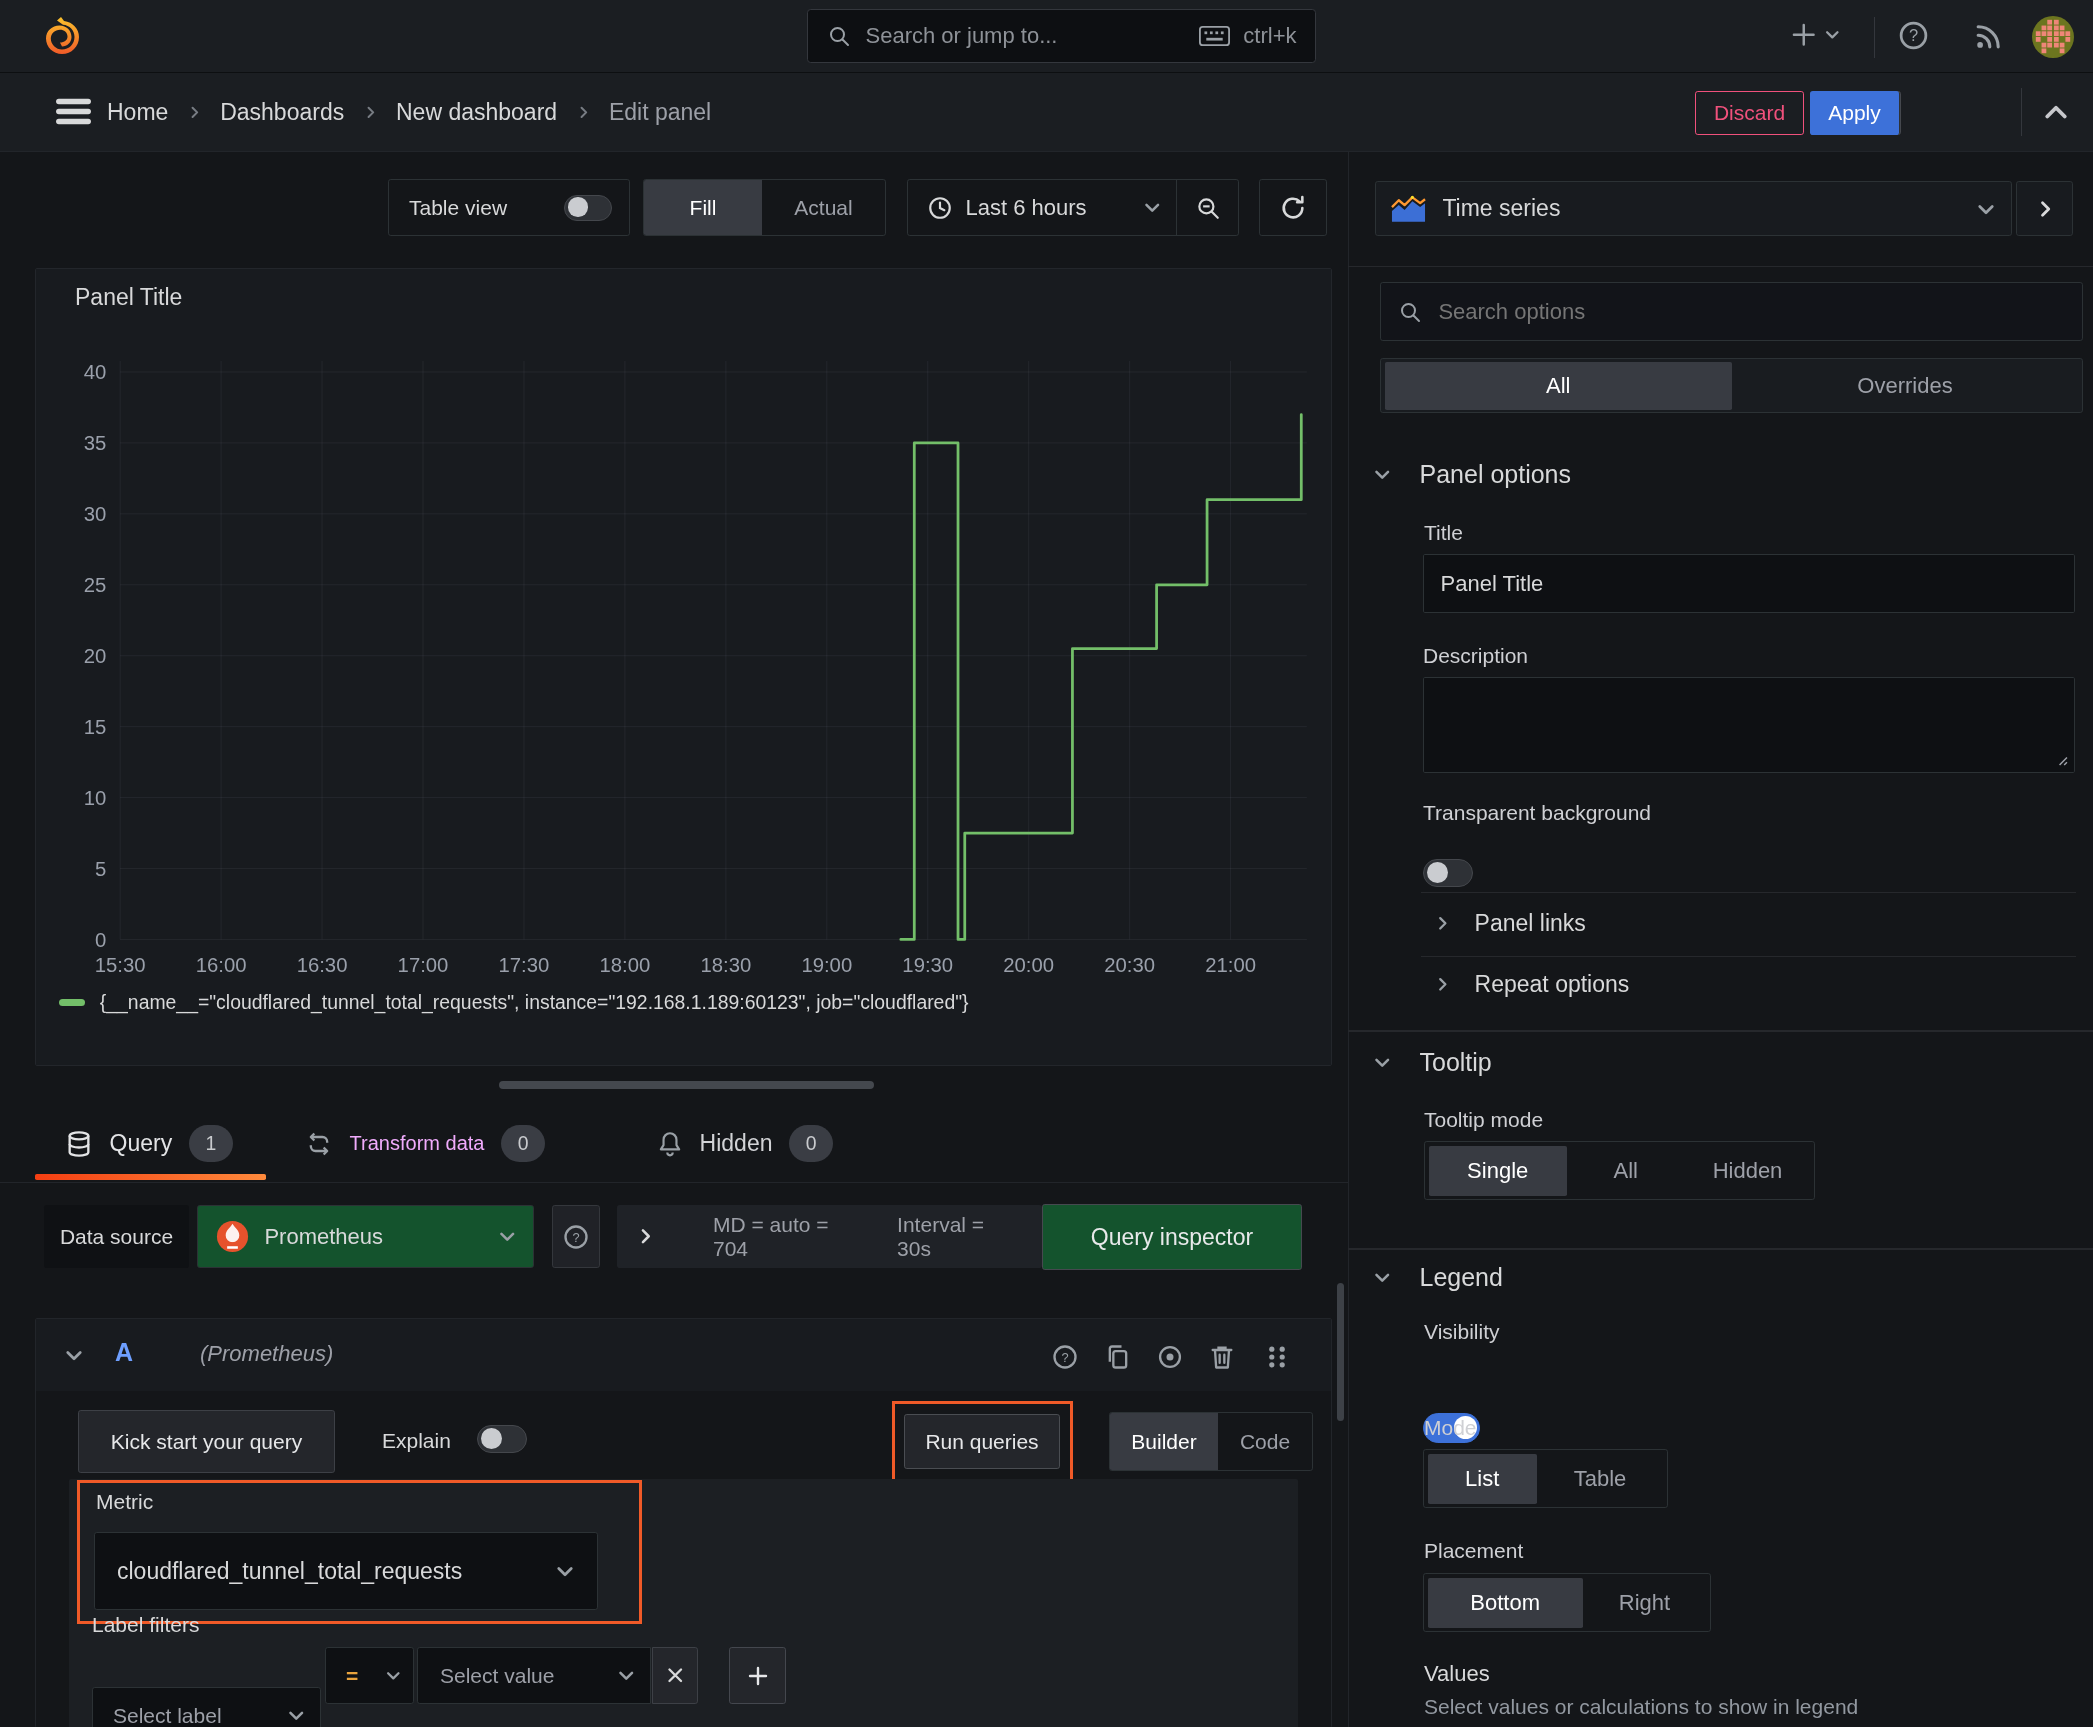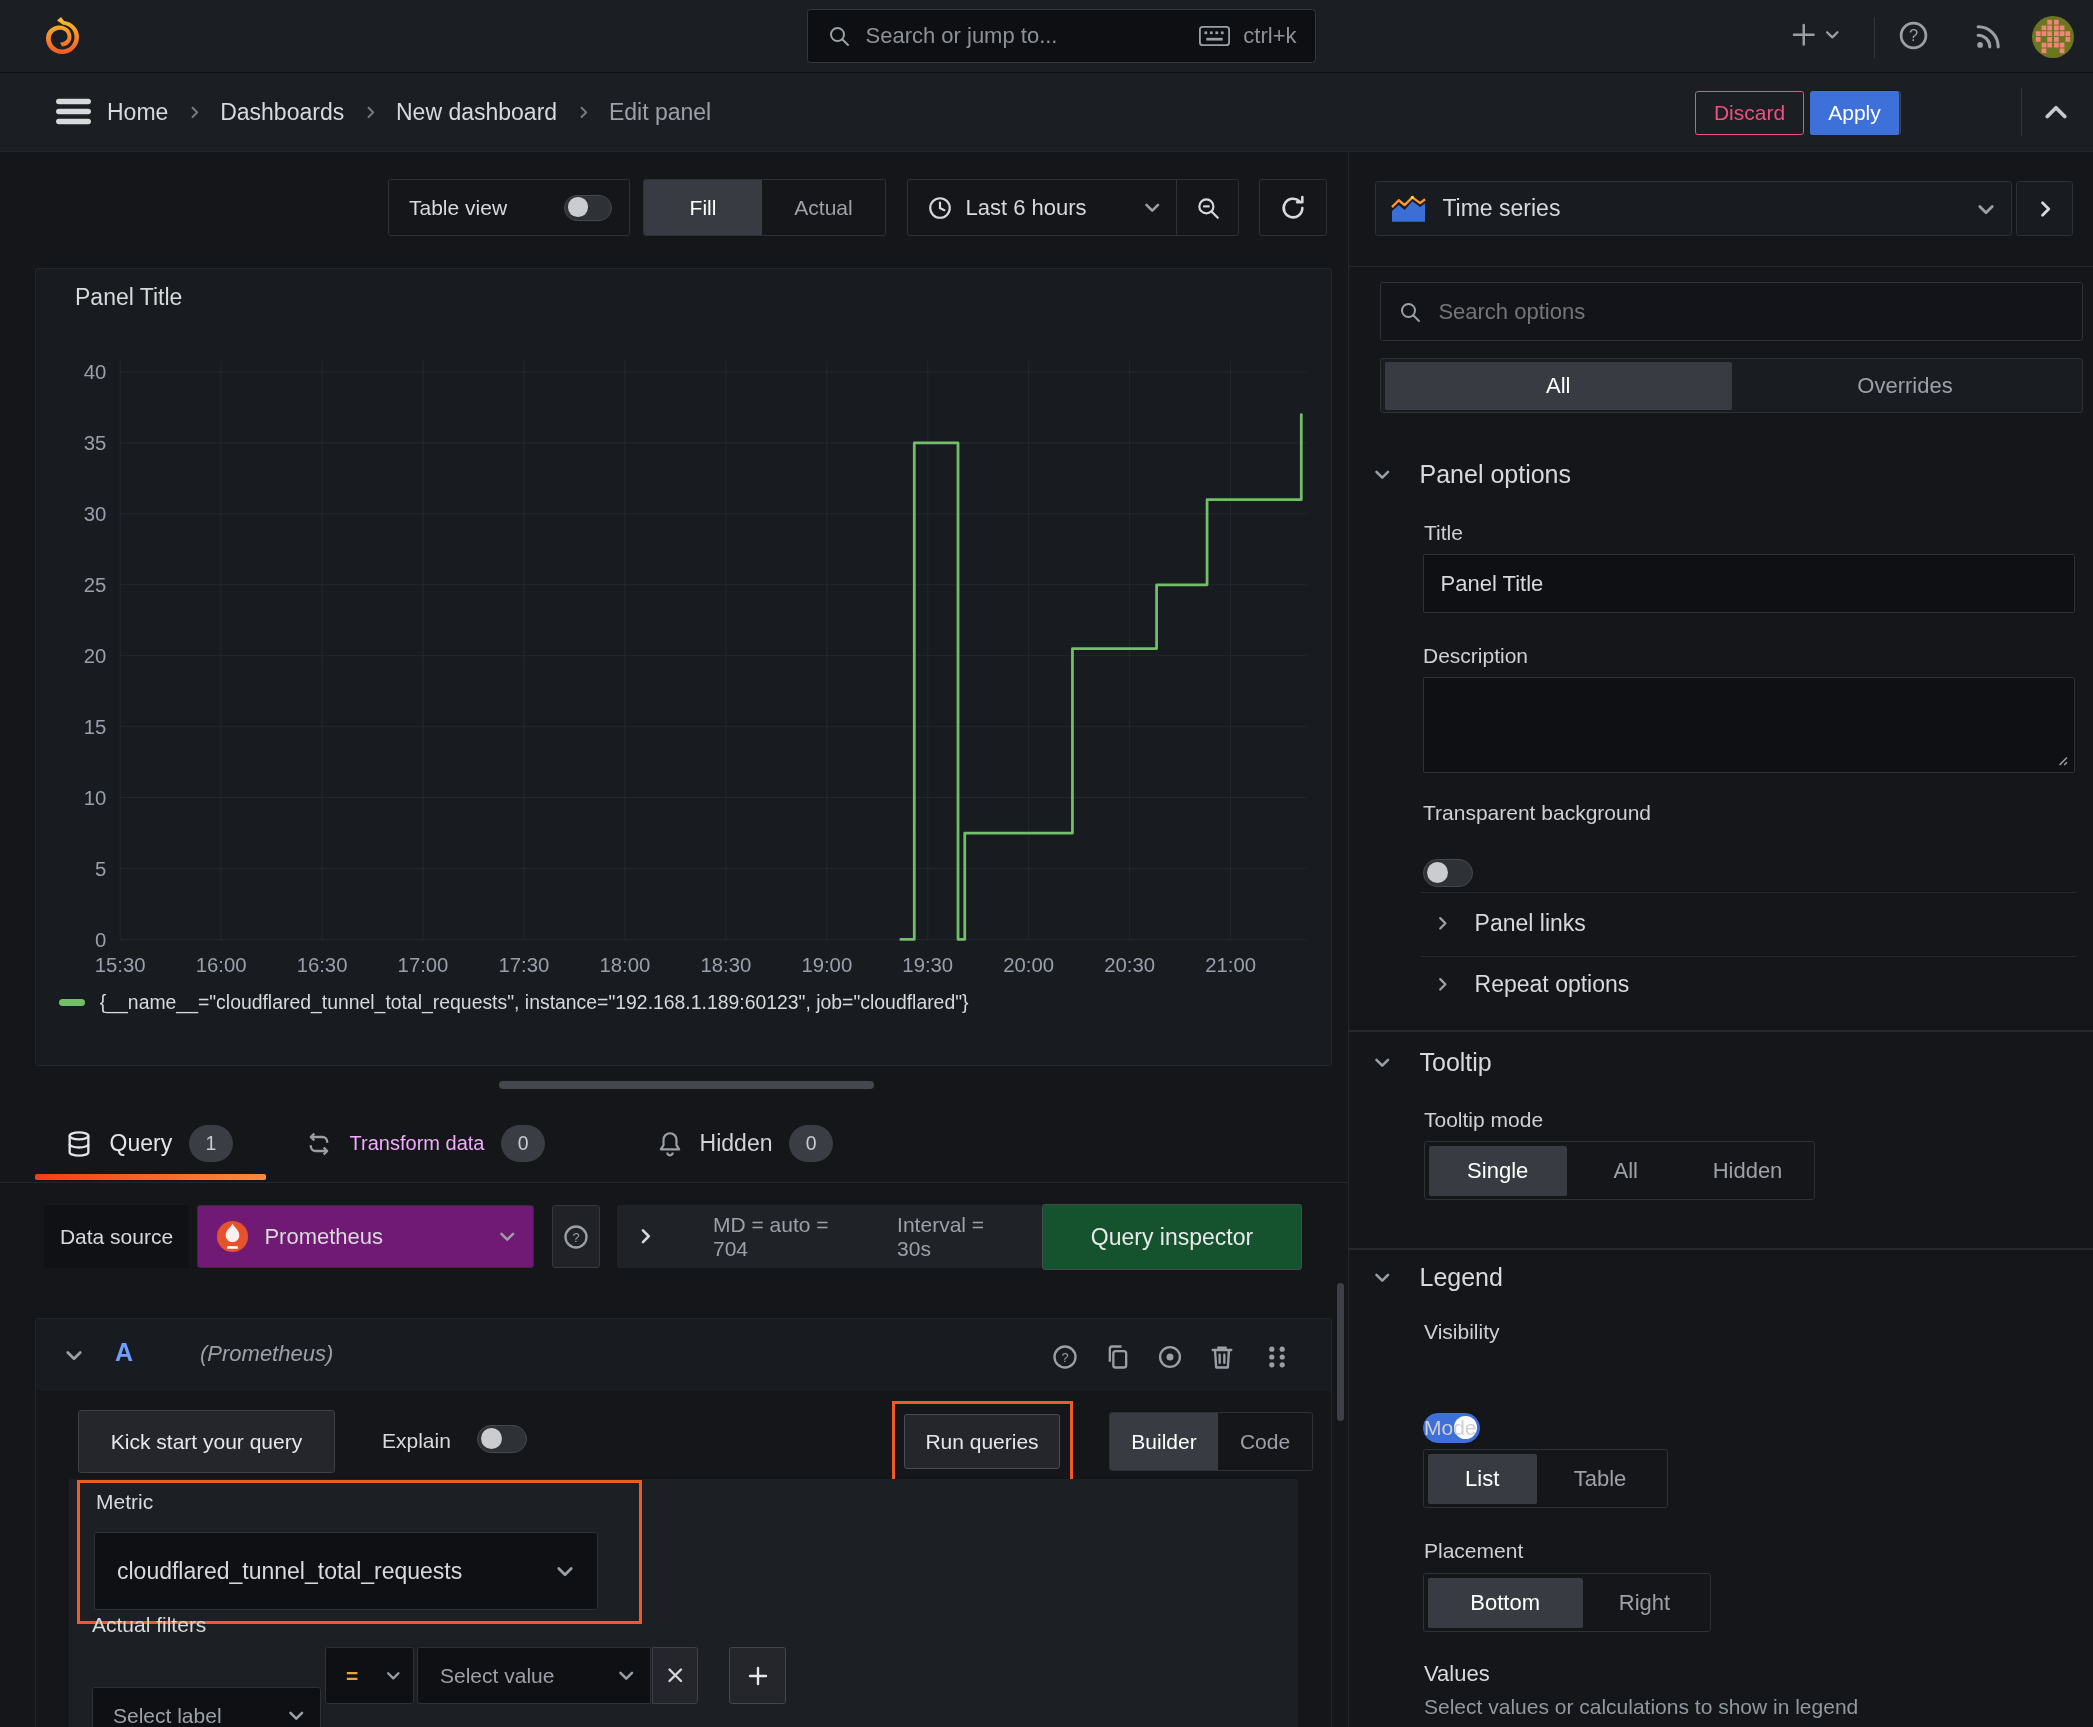--- a/index.html
+++ b/index.html
@@ -322,21 +322,21 @@
           </svg>
       </span>
       <span style="font-size:23px;color:#d2d3d6;">Hidden</span>
       <span class="badge">0</span>
     </div>
   </div>
 
   <div class="abs row" style="left:44px;top:1205px;width:145px;height:63px;background:#0f1114;border-radius:2.8px;justify-content:center;">
     <span style="font-size:21px;">Data source</span>
   </div>
-  <div class="abs bordered row" style="left:197px;top:1205px;width:337px;height:63px;background:#701a75;padding:0 16.6px;gap:14.8px;">
+  <div class="abs bordered row" style="left:197px;top:1205px;width:337px;height:63px;background:#14532d;padding:0 16.6px;gap:14.8px;">
     <span class="ic">
       <svg width="35" height="35" viewBox="0 0 36 36">
           <circle cx="18" cy="18" r="16" fill="var(--c-prometheus,#e6522c)"></circle>
           <path d="M18 5c2.5 4.5 7 6.5 7 12a7 7 0 0 1-14 0c0-5.5 4.5-7.5 7-12z" fill="#fff" opacity="0.92"></path>
           <rect x="11" y="24" width="14" height="3" fill="var(--c-prometheus,#e6522c)"></rect>
           <rect x="12.5" y="28" width="11" height="2.6" fill="#fff"></rect>
         </svg>
     </span>
     <span style="font-size:22px;">Prometheus</span>
     <span class="ic" style="margin-left:auto;">
@@ -431,21 +431,21 @@
   <div class="abs row" style="left:94px;top:1532px;width:504px;height:78px;background:#0e1013;border:0.9px solid #2c3235;border-radius:2.8px;box-sizing:border-box;padding:0 22px;">
     <span style="font-size:23px;color:#d8d9da;">cloudflared_tunnel_total_requests</span>
     <span class="ic" style="margin-left:auto;">
         <svg width="20" height="20" viewBox="0 0 16 16">
           <path class="chev" d="M3 6l5 5 5-5"></path>
         </svg>
       </span>
   </div>
   <div class="abs annot" style="left:77px;top:1480px;width:565px;height:144px;"></div>
 
-  <span class="abs" style="left:92px;top:1613px;font-size:21px;color:#d8d9da;">Actual filters</span>
+  <span class="abs" style="left:92px;top:1613px;font-size:21px;color:#d8d9da;">Label filters</span>
   <div class="abs row" style="left:92px;top:1647px;width:229px;height:57px;background:#0e1013;border:0.9px solid #2c3235;border-radius:2.8px;box-sizing:border-box;padding:0 14.8px 0 20px;margin-top:40px;">
     <span style="font-size:21px;color:#9da0a8;">Select label</span>
     <span class="ic" style="margin-left:auto;">
         <svg width="18.5" height="18.5" viewBox="0 0 16 16">
           <path class="chev" d="M3 6l5 5 5-5"></path>
         </svg>
       </span>
   </div>
   <div class="abs row" style="left:325px;top:1647px;width:89px;height:57px;background:#0e1013;border:0.9px solid #2c3235;border-radius:2.8px;box-sizing:border-box;padding:0 11px 0 20px;">
     <span style="font-size:21px;color:#e8a33d;font-weight:bold;">=</span>

